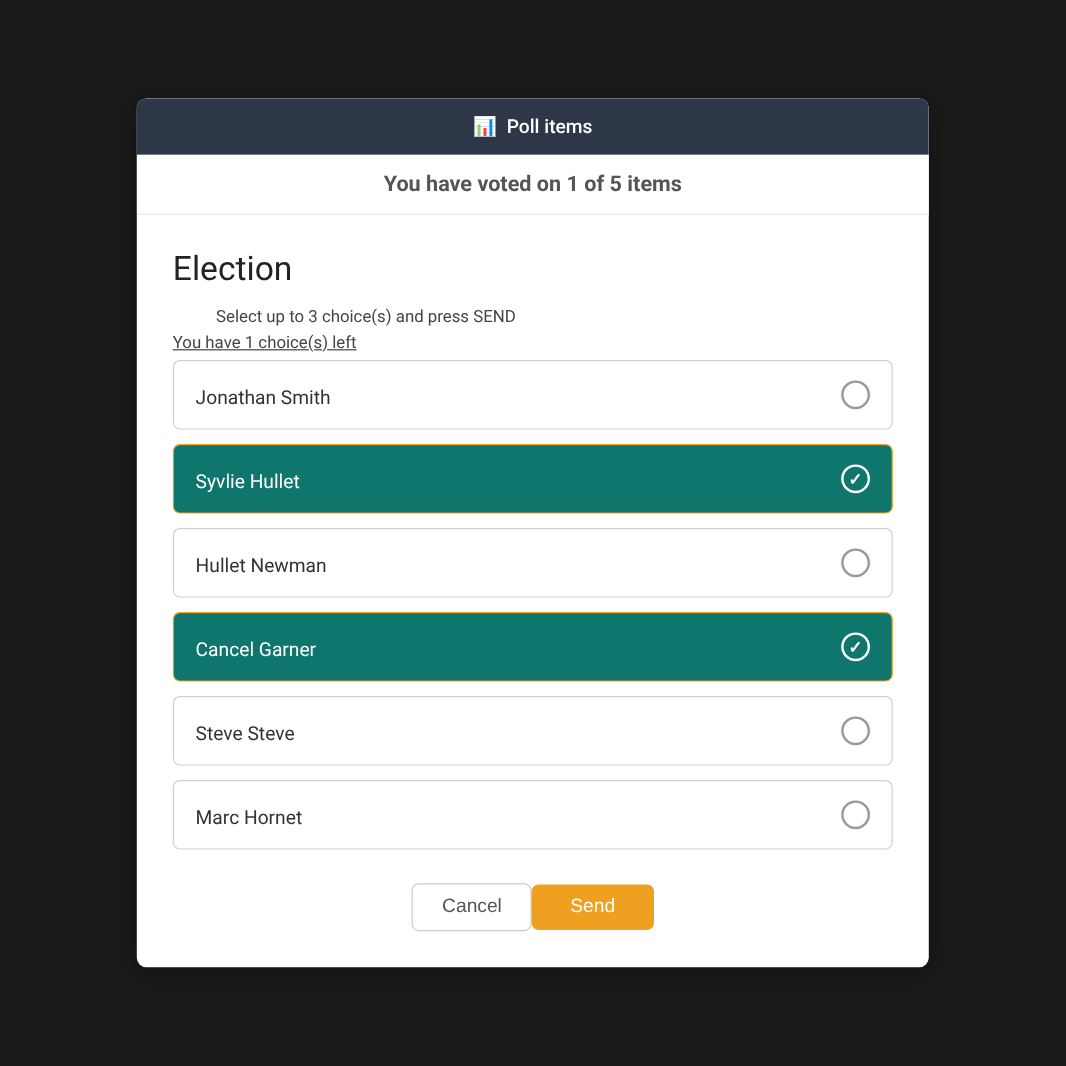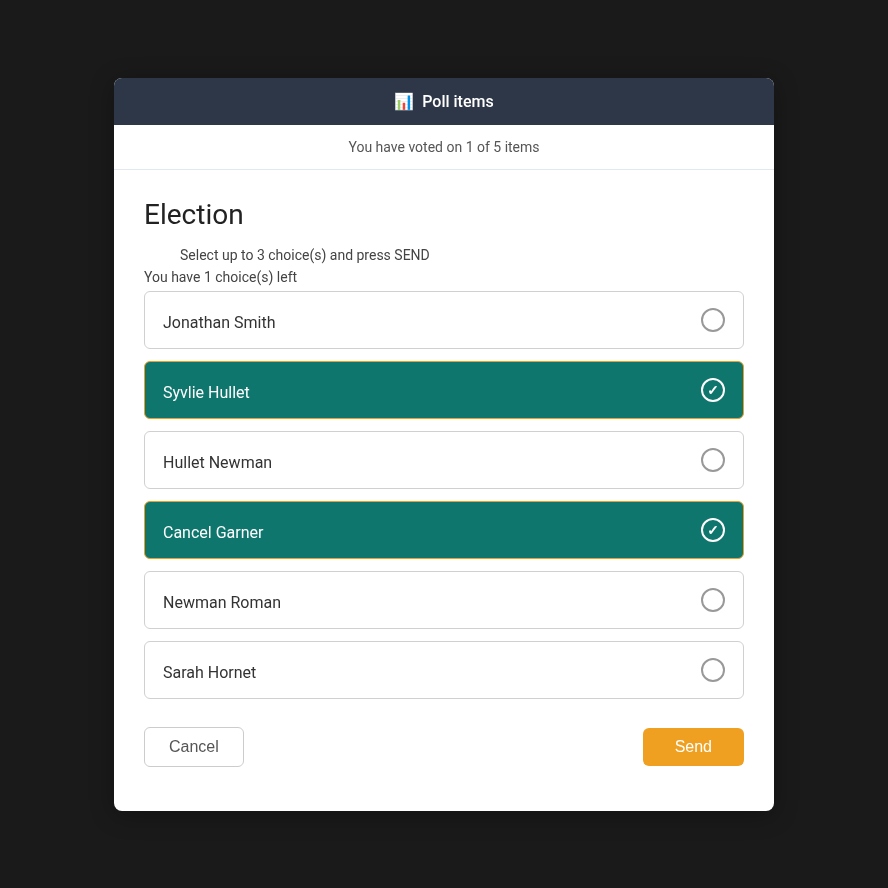--- a/index.html
+++ b/index.html
@@ -37,45 +37,47 @@
       font-size: 16px;
       font-weight: 500;
     }
 
     .poll-status-bar {
       background: #fff;
       border-bottom: 1px solid #e2e8f0;
       padding: 14px 20px;
       text-align: center;
       color: #555;
-      font-size: 14px;
+      font-size: 18px;
+      font-weight: bold;
     }
 
     .modal-body {
-      padding: 28px 30px 44px;
+      padding: 28px 30px 30px;
     }
 
     .election-title {
       font-size: 28px;
       font-weight: 400;
       color: #222;
       margin-bottom: 16px;
     }
 
     .instruction-text {
       font-size: 14px;
       color: #444;
       margin-bottom: 6px;
       margin-left: 36px;
     }
 
     .choices-left {
       font-size: 14px;
       color: #444;
       margin-bottom: 6px;
+      text-decoration: underline;
     }
 
     .candidate-list {
       display: flex;
       flex-direction: column;
       gap: 12px;
       margin-bottom: 28px;
     }
 
     .candidate-item {
@@ -128,21 +130,21 @@
     .candidate-item.selected .checkmark {
       display: block;
     }
 
     .candidate-item:not(.selected) .radio-circle {
       border: 2px solid #999;
     }
 
     .action-buttons {
       display: flex;
-      justify-content: space-between;
+      justify-content: center;
       align-items: center;
     }
 
     .cancel-btn {
       padding: 10px 24px;
       border: 1px solid #ccc;
       background: #fff;
       color: #555;
       border-radius: 6px;
       font-size: 16px;
@@ -193,25 +195,25 @@
           <span class="candidate-name">Hullet Newman</span>
           <div class="radio-circle"></div>
         </div>
         <div class="candidate-item selected">
           <span class="candidate-name">Cancel Garner</span>
           <div class="radio-circle">
             <span class="checkmark">✓</span>
           </div>
         </div>
         <div class="candidate-item">
-          <span class="candidate-name">Newman Roman</span>
+          <span class="candidate-name">Steve Steve</span>
           <div class="radio-circle"></div>
         </div>
         <div class="candidate-item">
-          <span class="candidate-name">Sarah Hornet</span>
+          <span class="candidate-name">Marc Hornet</span>
           <div class="radio-circle"></div>
         </div>
       </div>
 
     <div class="action-buttons">
       <button class="cancel-btn">Cancel</button>
       <button class="send-btn">Send</button>
     </div>
   </div>
 </div>

